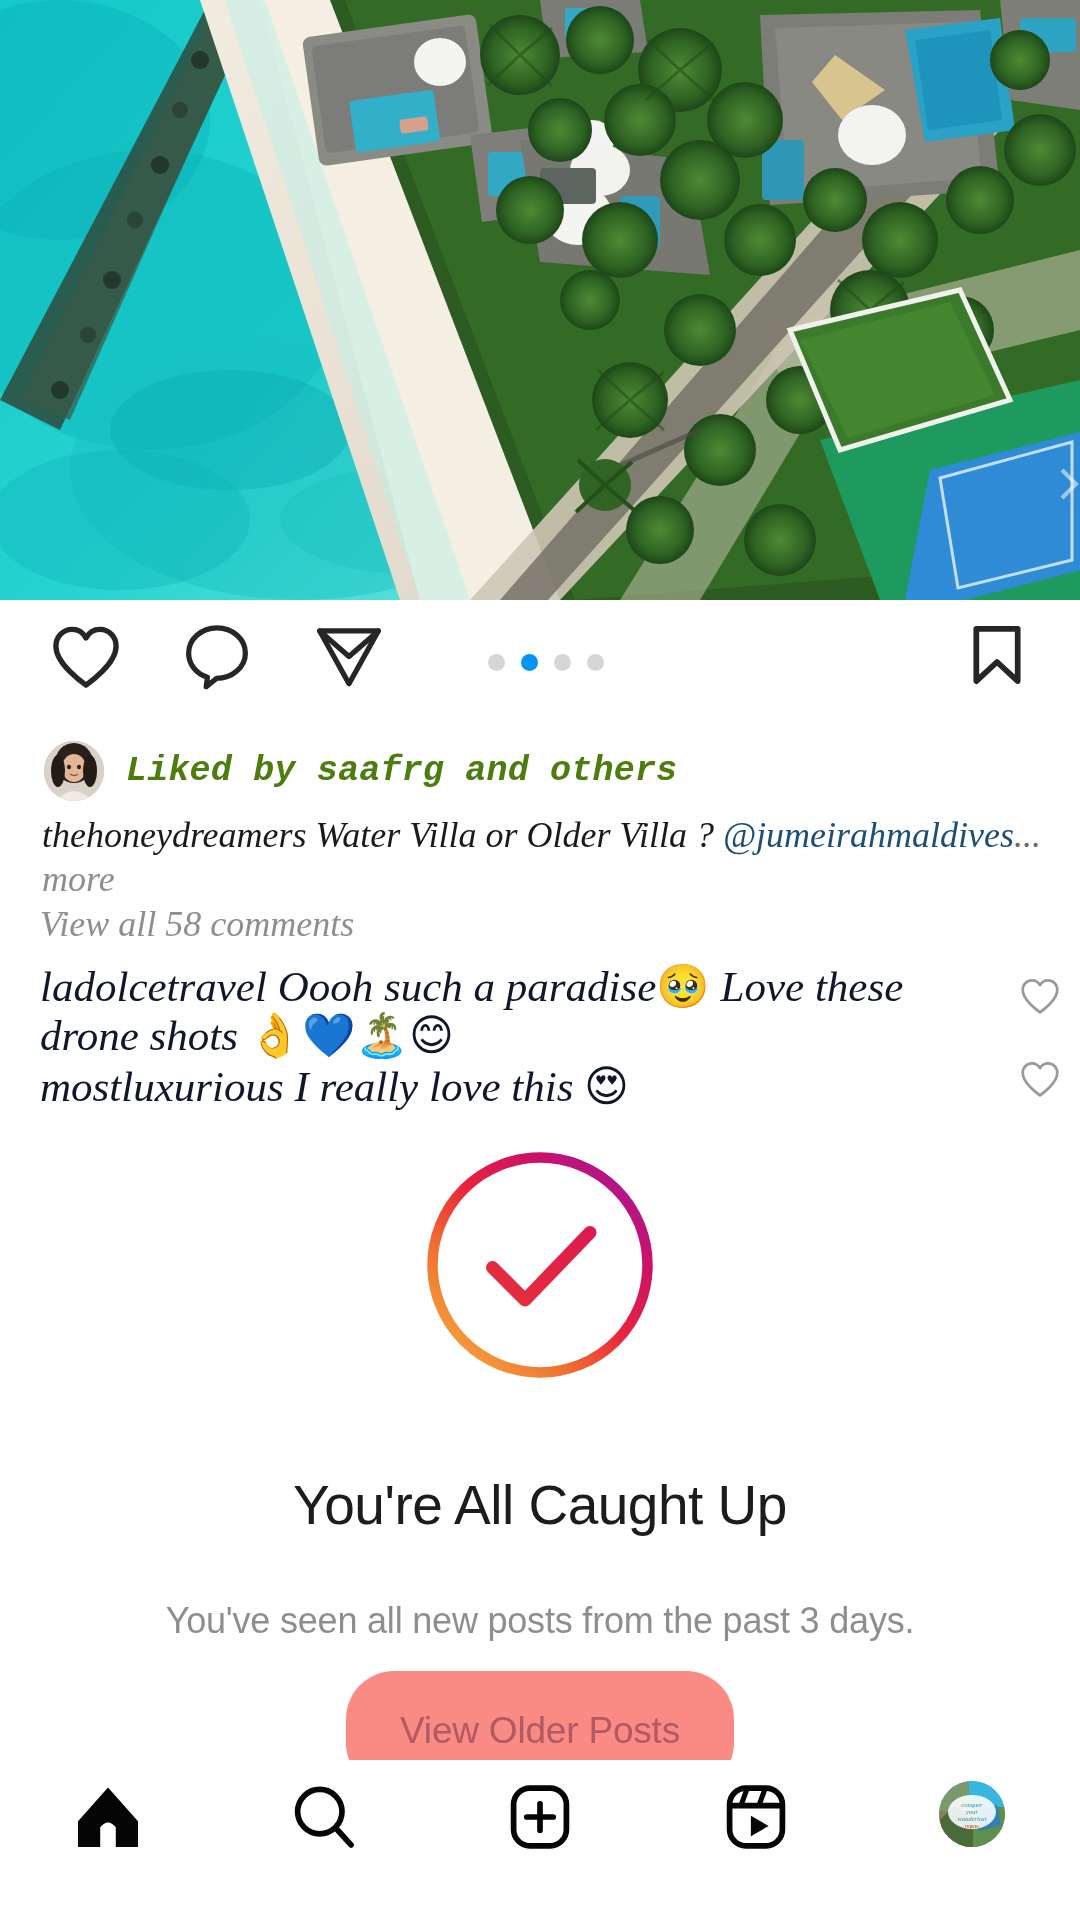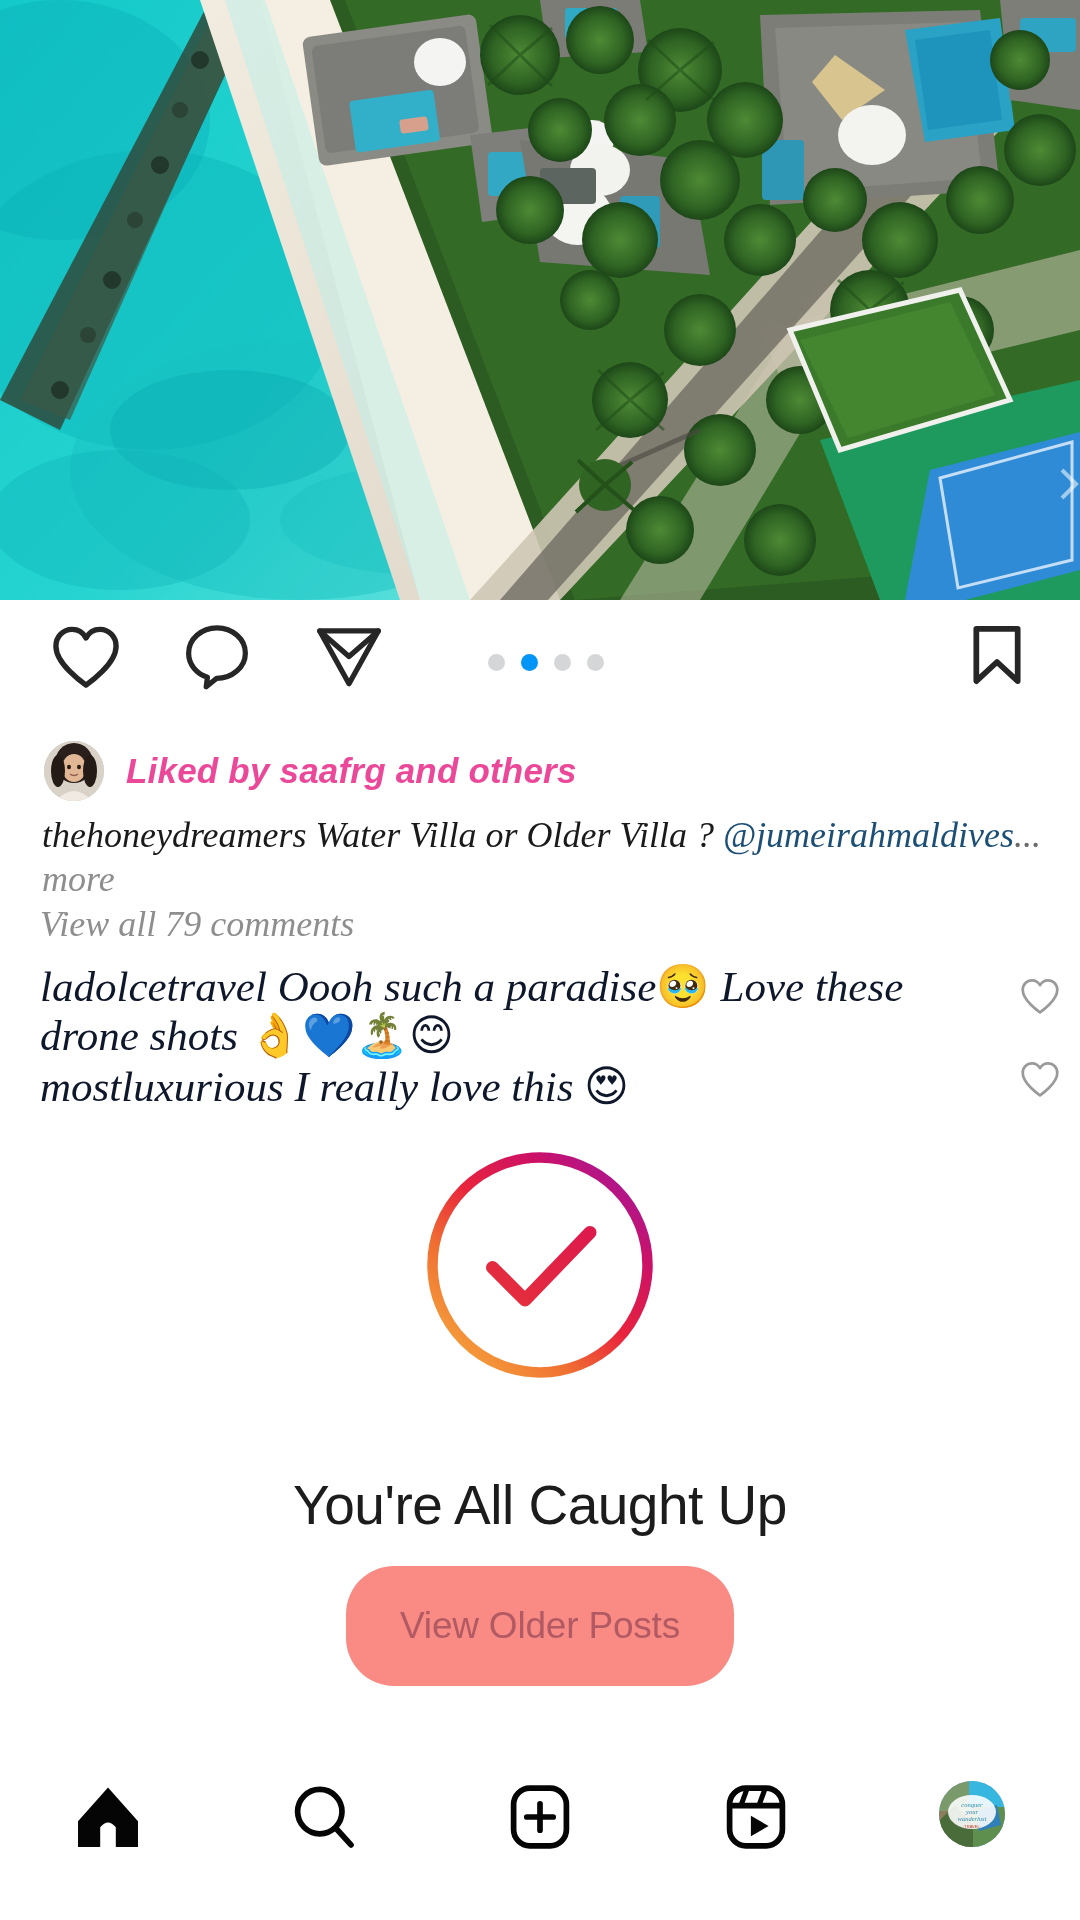--- a/index.html
+++ b/index.html
@@ -39,23 +39,23 @@
   .liked-row {
     position:absolute; left:44px; top:740px; width:1000px; height:62px;
     display:flex; align-items:center; gap:22px;
   }
   .liker-avatar {
     width:60px; height:60px; border-radius:50%;
     overflow:hidden; flex:0 0 auto; background:#cfc6bd;
   }
   .liker-avatar svg { display:block; width:60px; height:60px; }
   .liked-text {
-    font-family:Liberation Sans, sans-serif;
+    font-family:Liberation Mono, monospace;
     font-style:italic; font-weight:700;
-    font-size:35px; color:#ec4899; letter-spacing:0.2px;
+    font-size:35px; color:#4d7c0f; letter-spacing:0.2px;
     white-space:nowrap;
   }
 
   
   .caption {
     position:absolute; left:42px; top:812px; width:1010px;
     font-family:"Liberation Serif", serif;
     font-style:italic; font-size:36px; line-height:46px;
     color:#1a1a1a;
   }
@@ -348,21 +348,21 @@
     </svg>
   </span>
   <span class="liked-text">Liked by saafrg and others</span>
 </div>
 
 <div class="caption">
   <span class="handle">thehoneydreamers</span><span> Water Villa or Older Villa ? </span><span class="mention">@jumeirahmaldives</span><span class="ellip">...</span>
 </div>
 <span class="more-link">more</span>
 
-<span class="view-comments">View all 79 comments</span>
+<span class="view-comments">View all 58 comments</span>
 
 <div class="comment comment-1">
   <span class="cname">ladolcetravel</span><span> Oooh such a paradise</span><span class="emoji">🥹</span><span> Love these drone shots </span><span class="emoji">👌💙🏝️😊</span>
 </div>
 <span class="c-heart c-heart-1">
   <svg width="44" height="40" viewBox="0 0 24 22" fill="none" stroke="#9a9a9a" stroke-width="1.5" stroke-linecap="round" stroke-linejoin="round">
     <path d="M12 20.5 C11 19.8 2.5 13.8 2.5 8.2 C2.5 5.2 4.8 2.9 7.6 2.9 C9.6 2.9 11.2 4.1 12 5.6 C12.8 4.1 14.4 2.9 16.4 2.9 C19.2 2.9 21.5 5.2 21.5 8.2 C21.5 13.8 13 19.8 12 20.5 Z"></path>
   </svg>
 </span>
 
@@ -391,20 +391,21 @@
       <linearGradient id="igTick" x1="0" y1="1" x2="1" y2="0">
         <stop offset="0%" stop-color="#e5303c"></stop>
         <stop offset="100%" stop-color="#dd1a4c"></stop>
       </linearGradient>
     </defs>
     <circle cx="50" cy="50" r="43" fill="none" stroke="url(#igRing)" stroke-width="4.2"></circle>
     <path d="M31 51 L44 64 L70 37" fill="none" stroke="url(#igTick)" stroke-width="5.2" stroke-linecap="round" stroke-linejoin="round"></path>
   </svg>
 
   <div class="cu-title">You're All Caught Up</div>
+  <div class="cu-sub">You've seen all new posts from the past 3 days.</div>
   <button class="older-btn">View Older Posts</button>
 </div>
 
 <div class="bottom-nav">
 
   <div class="nav-item">
     <svg width="72" height="72" viewBox="0 0 24 24">
       <path d="M12 2.2 L22 13.4 L22 22 L14.6 22 L14.6 15.4 Q12 12.2 9.4 15.4 L9.4 22 L2 22 L2 13.4 Z" fill="#050505"></path>
     </svg>
   </div>

